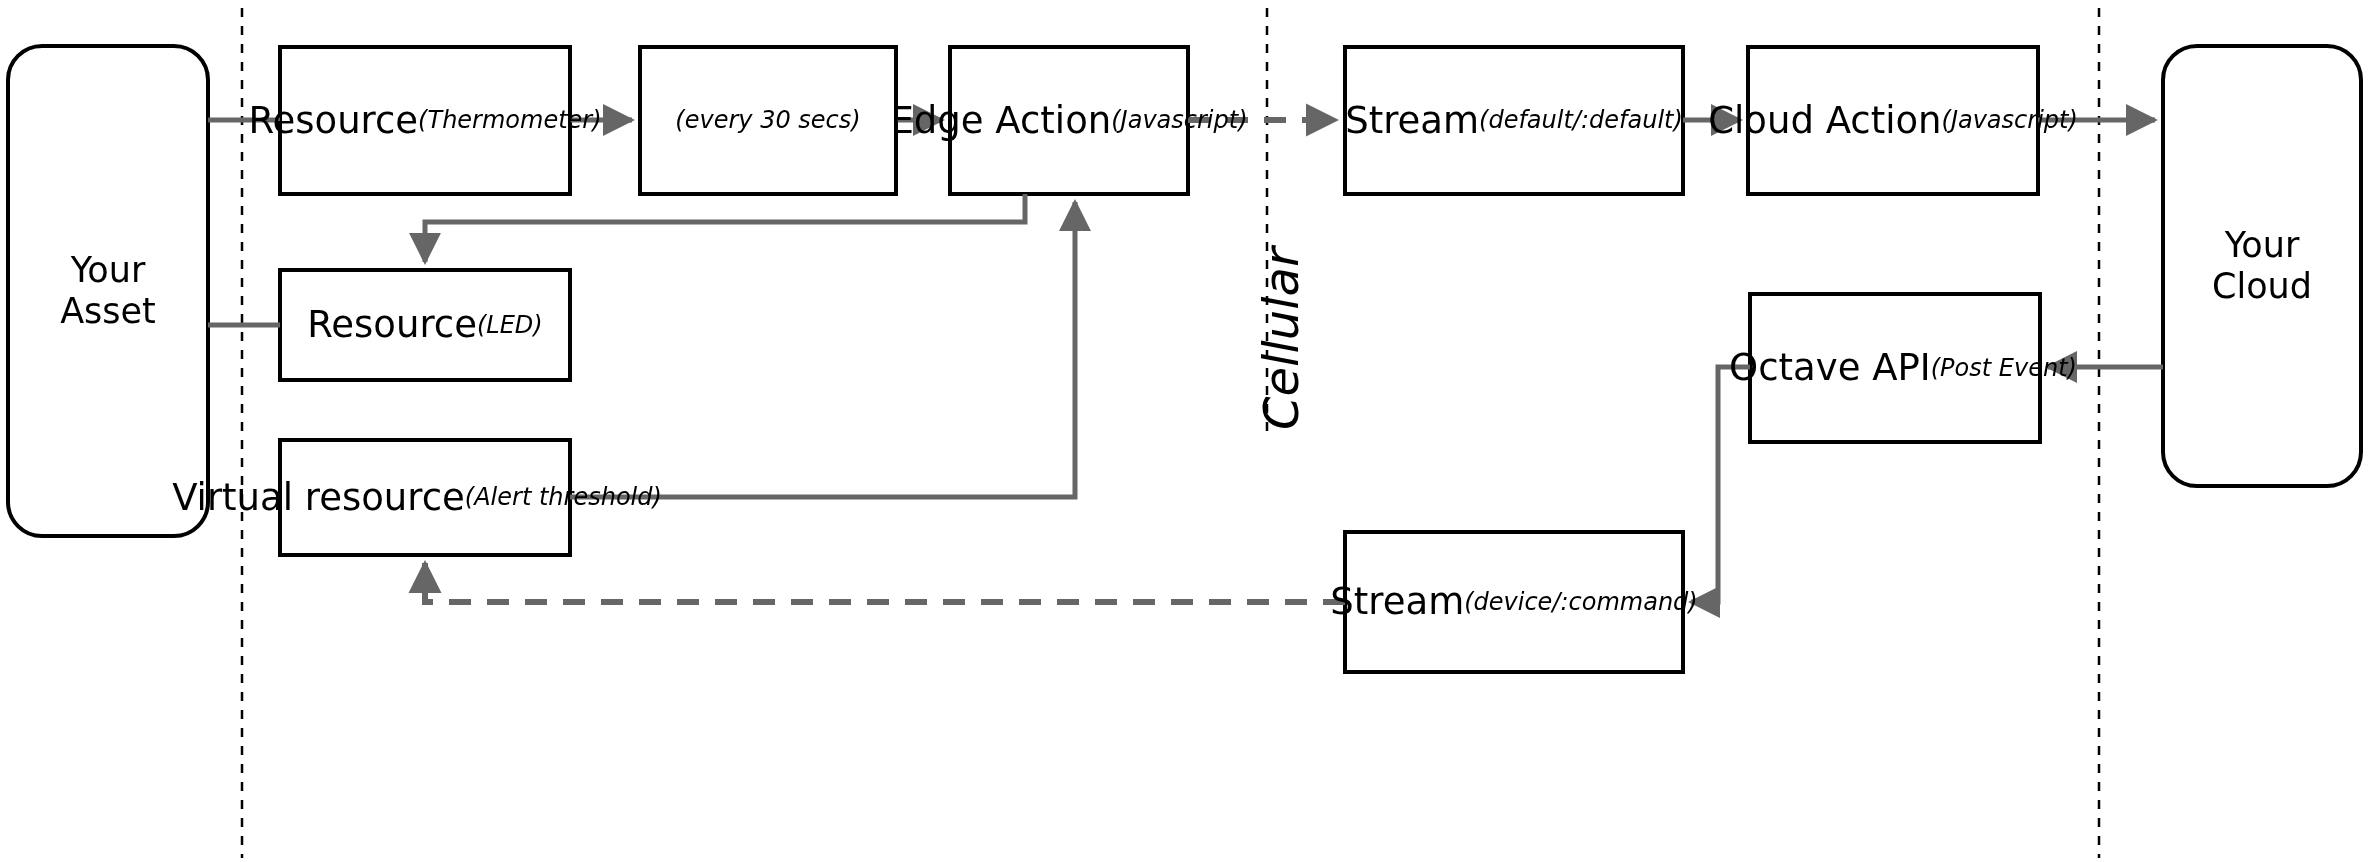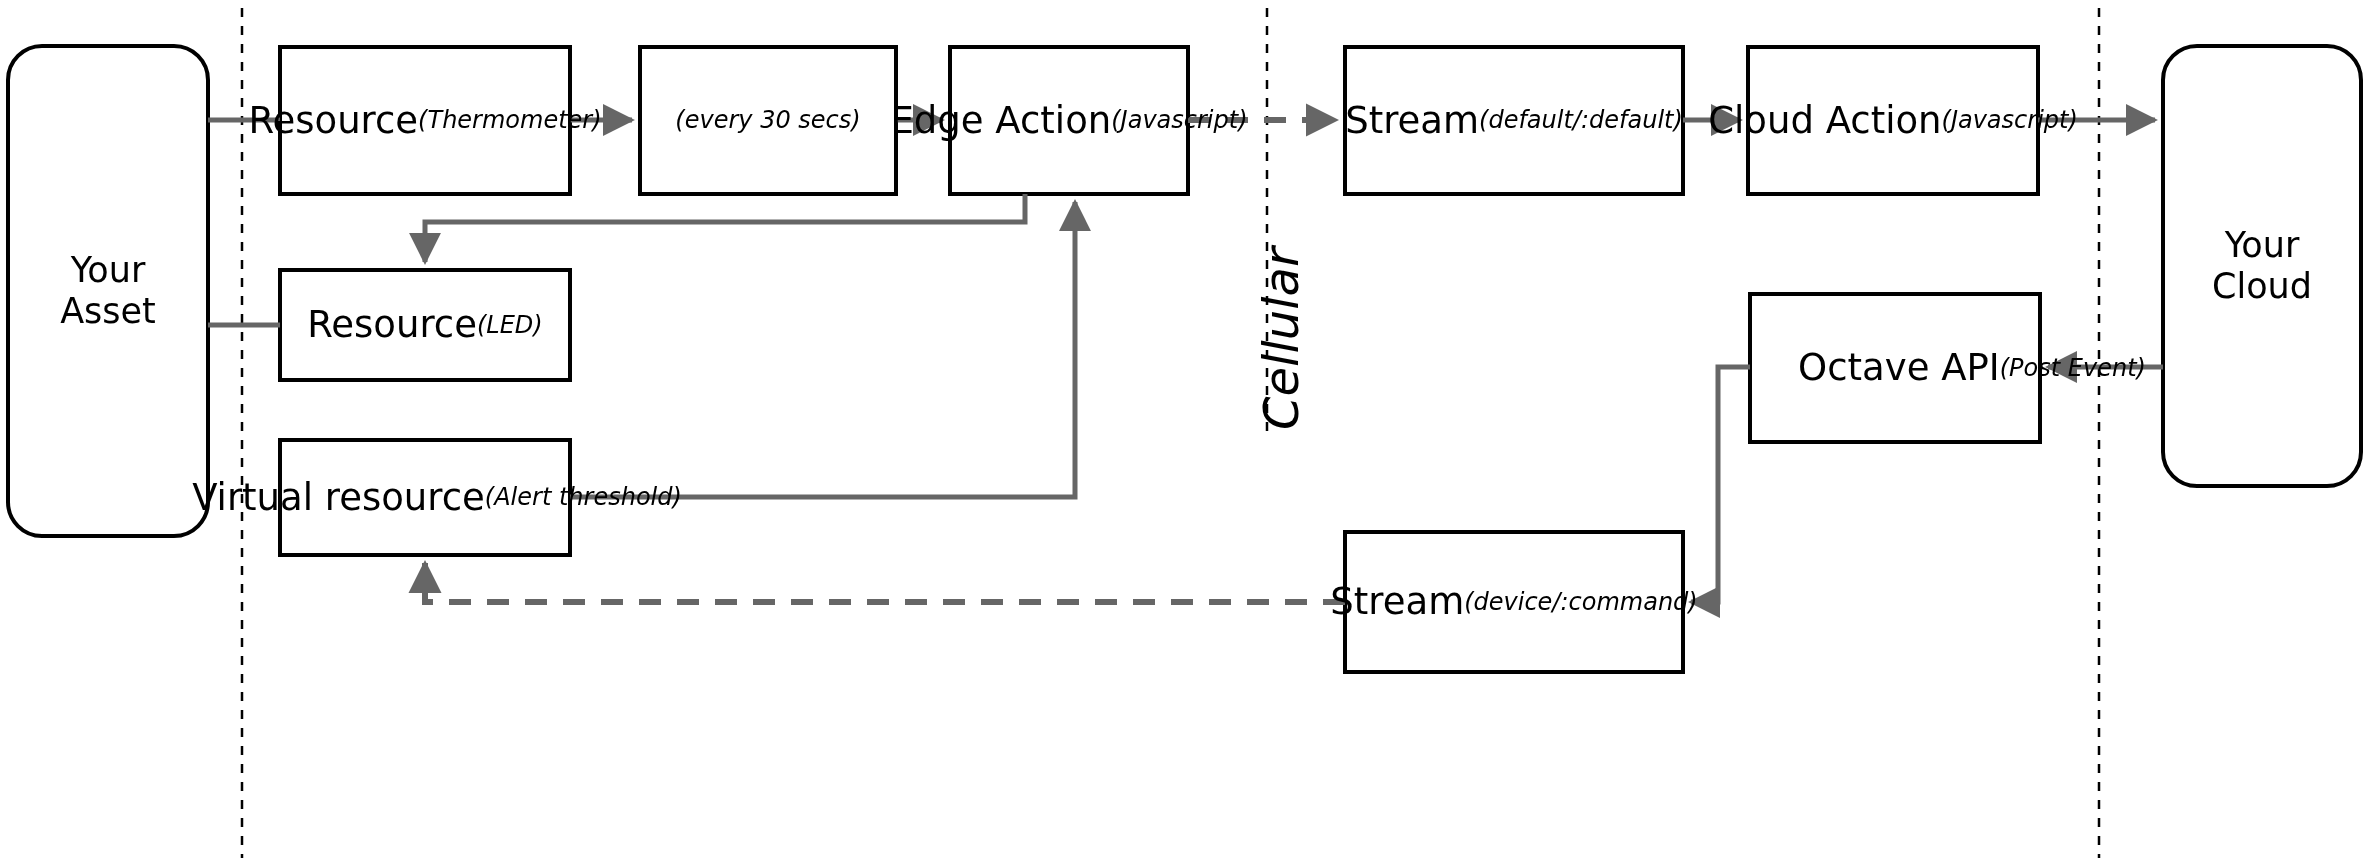--- a/index.html
+++ b/index.html
@@ -188,26 +188,26 @@
   <div class="box-label" style="left:1748px; top:47px; width:290px; height:147px;">
     <span class="ln-title">Cloud Action</span>
     <span class="ln-sub">(Javascript)</span>
   </div>
 
   <div class="box-label" style="left:280px; top:270px; width:290px; height:110px;">
     <span class="ln-title">Resource</span>
     <span class="ln-sub">(LED)</span>
   </div>
 
-  <div class="box-label" style="left:292px; top:440px; width:290px; height:115px;text-align:center;">
+  <div class="box-label" style="left:272px; top:440px; width:290px; height:115px;text-align:center;">
     <span class="ln-title">Virtual resource</span>
     <span class="ln-sub">(Alert threshold)</span>
   </div>
 
-  <div class="box-label" style="left:1827px; top:294px; width:290px; height:148px;">
+  <div class="box-label" style="left:1758px; top:294px; width:290px; height:148px;">
     <span class="ln-title">Octave API</span>
     <span class="ln-sub">(Post Event)</span>
   </div>
 
   <div class="box-label" style="left:1345px; top:532px; width:338px; height:140px;">
     <span class="ln-title">Stream</span>
     <span class="ln-sub">(device/:command)</span>
   </div>
 
 </div>

